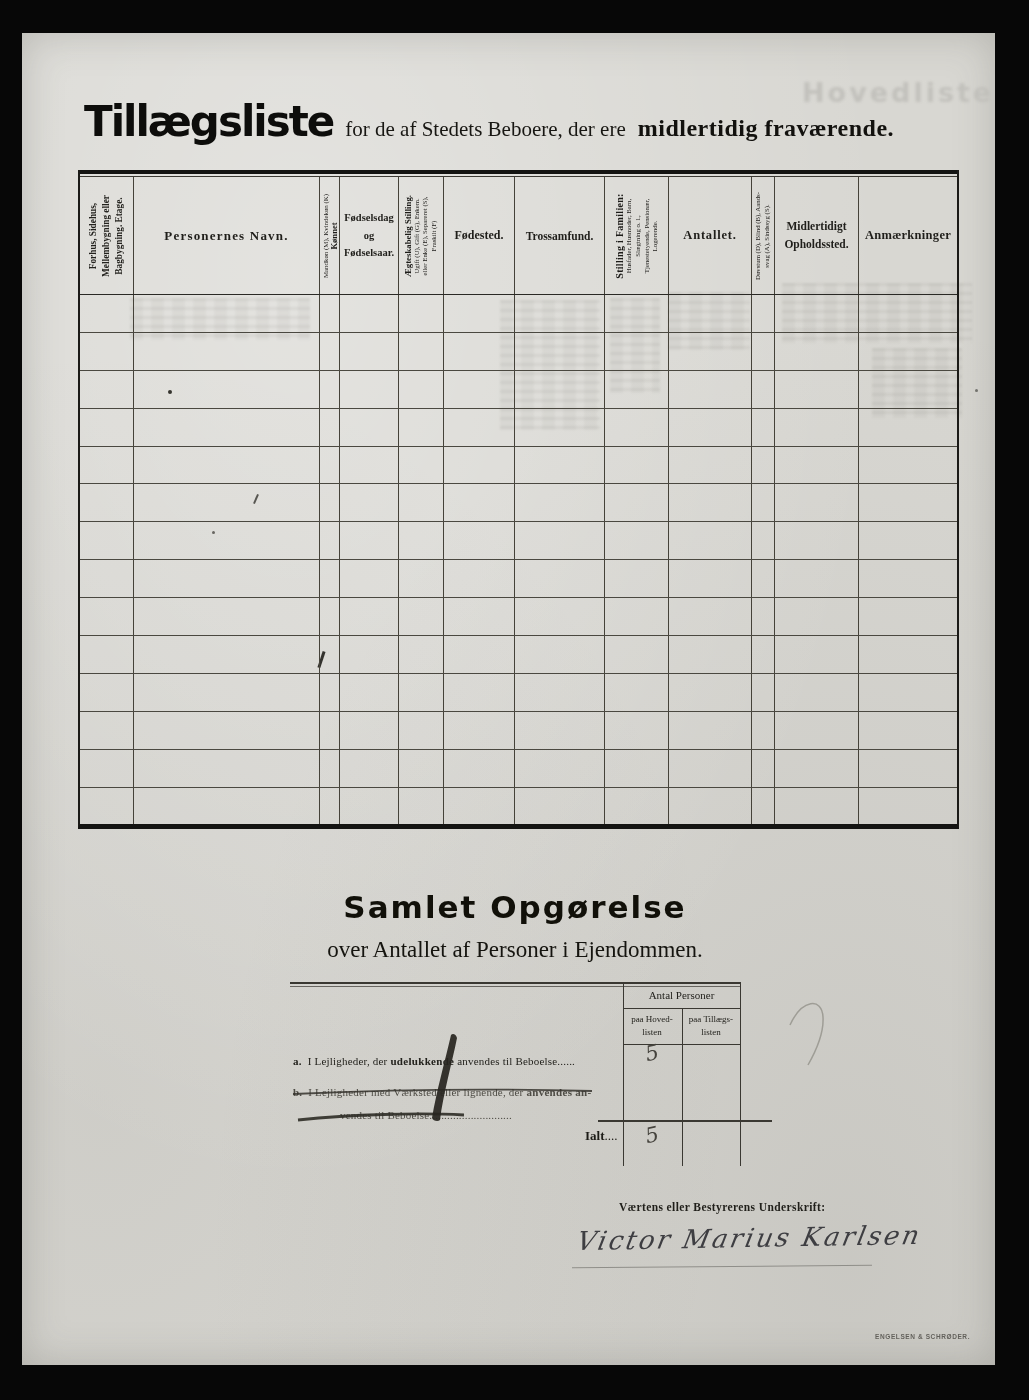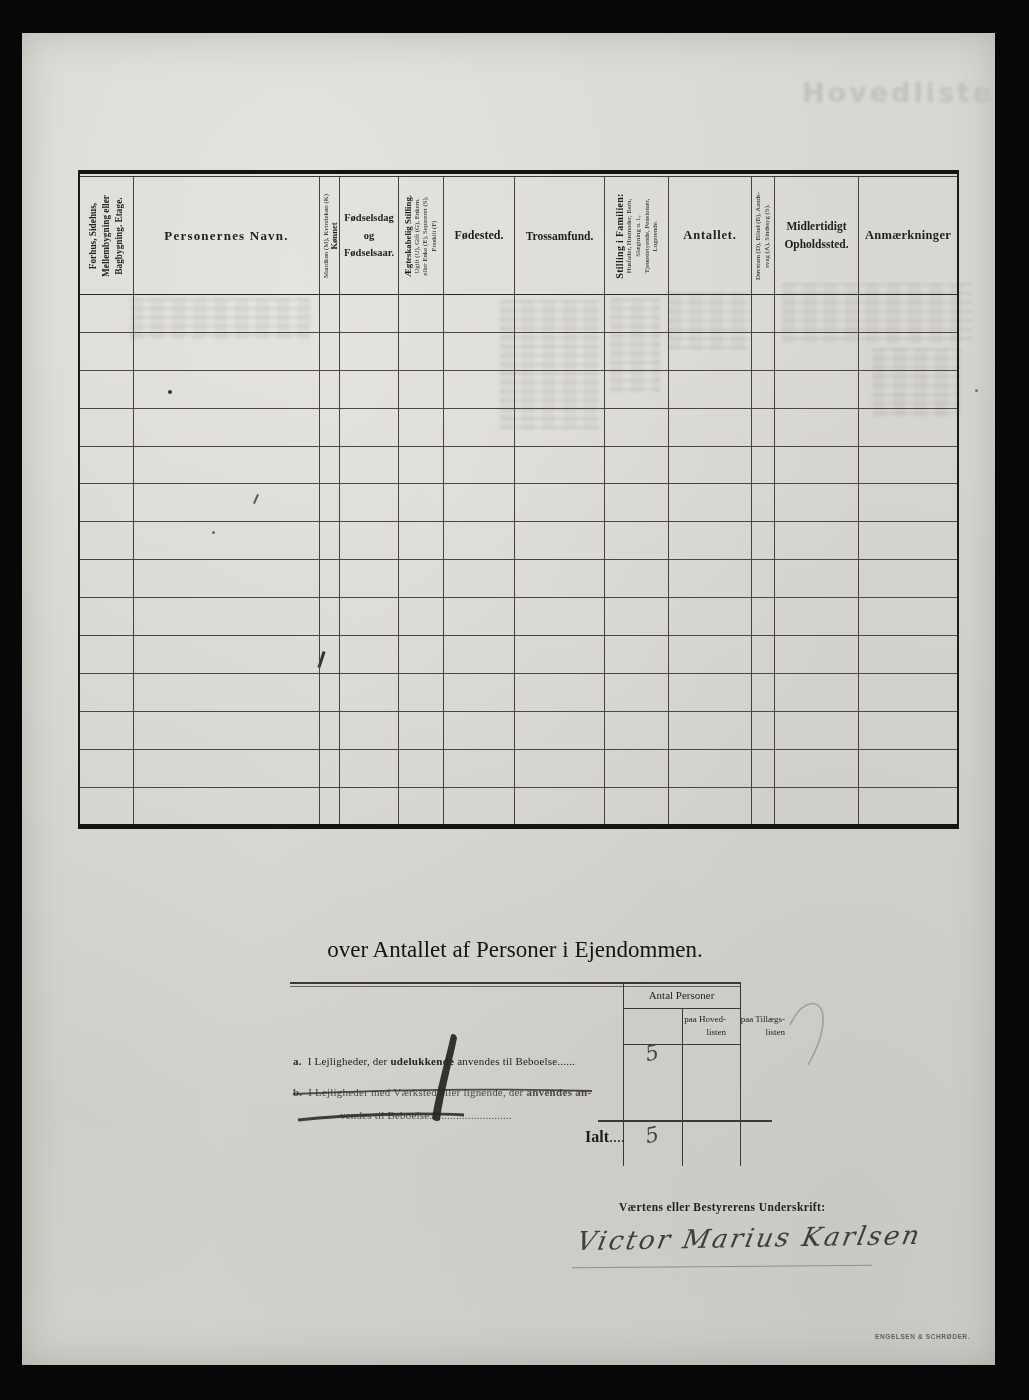--- a/index.html
+++ b/index.html
@@ -67,26 +67,26 @@
       repeating-linear-gradient(90deg, rgba(104,102,94,.10) 0 13px, transparent 13px 21px);
   }
   
   .speck{position:absolute;background:#34332e;}
   
   .sum-heading{position:absolute;left:268px;top:856px;width:450px;text-align:center;
     font-family:"DejaVu Sans",sans-serif;font-weight:bold;font-size:31px;letter-spacing:2px;color:#111009;}
   .sum-sub{position:absolute;left:268px;top:904px;width:450px;text-align:center;font-size:23px;color:#15140f;}
   .hline,.vline{position:absolute;background:#3a3832;}
   .sum-count-head{position:absolute;left:601px;top:956px;width:117px;text-align:center;font-size:11px;color:#24231e;}
-  .sum-colhead{position:absolute;top:980px;width:58px;text-align:right;font-size:9px;line-height:1.4;color:#24231e;margin-left:45px;}
+  .sum-colhead{position:absolute;top:980px;width:58px;text-align:center;font-size:9px;line-height:1.4;color:#24231e;}
   .sum-row{position:absolute;font-size:11px;letter-spacing:.2px;color:#23221d;white-space:nowrap;}
   .sum-row .pfx{font-weight:bold;margin-right:6px;}
   .sum-row b{letter-spacing:.3px;}
   .struck{color:#4e4c45;}
-  .ialt-label{position:absolute;left:563px;top:1095px;font-size:16px;font-weight:bold;color:#1d1c17;}
+  .ialt-label{position:absolute;left:563px;top:1095px;font-size:13px;font-weight:bold;color:#1d1c17;}
   .hand{position:absolute;width:40px;text-align:center;font-family:"DejaVu Serif",serif;font-style:italic;
     font-size:21px;color:#45433d;transform:rotate(-12deg);}
   .sig-label{position:absolute;left:597px;top:1168px;font-size:11.5px;font-weight:bold;letter-spacing:.4px;color:#201f1a;}
   .signature{position:absolute;left:556px;top:1190px;font-family:"DejaVu Serif",serif;font-style:italic;
     font-size:26px;letter-spacing:2.5px;color:#3e3e42;transform:skewX(-12deg) rotate(-1deg);white-space:nowrap;}
   .sig-underline{position:absolute;left:550px;top:1233px;width:300px;height:1px;background:#8f8e89;transform:rotate(-.5deg);}
   .printer-mark{position:absolute;left:853px;top:1300px;font-family:"Liberation Sans",sans-serif;
     font-size:6.5px;font-weight:bold;letter-spacing:.6px;color:#514f49;opacity:.85;}
   .overlay-svg{position:absolute;left:0;top:0;pointer-events:none;}
 </style>
@@ -102,20 +102,25 @@
   <div class="ghostlines" style="left:646px;top:259px;width:82px;height:58px;"></div>
   <div class="ghostlines" style="left:760px;top:250px;width:190px;height:60px;"></div>
   <div class="ghostlines" style="left:850px;top:315px;width:90px;height:70px;"></div>
 
   <div class="speck" style="left:146px;top:357px;width:4px;height:4px;border-radius:50%;"></div>
   <div class="speck" style="left:233px;top:461px;width:2px;height:10px;transform:rotate(24deg);opacity:.8;"></div>
   <div class="speck" style="left:190px;top:498px;width:3px;height:3px;border-radius:50%;opacity:.7;"></div>
   <div class="speck" style="left:298px;top:618px;width:2.5px;height:17px;transform:rotate(18deg);"></div>
   <div class="speck" style="left:953px;top:356px;width:3px;height:3px;border-radius:50%;opacity:.6;"></div>
 
+  <div class="title-block">
+    <span class="title-main">Tillægsliste</span>
+    <span class="title-mid">for de af Stedets Beboere, der ere</span>
+    <span class="title-emph">midlertidig fraværende.</span>
+  </div>
 
   <div class="census-table">
     <div class="rule-thick"></div>
     <div class="rule-gap"></div>
     <div class="rule-thin"></div>
 
     <div class="thead grid-cols">
       <div class="hcell">
         <div class="rot c1">
           <span>Forhus, Sidehus,</span>
@@ -375,20 +380,21 @@
           <div class="bcell"></div>
           <div class="bcell"></div>
           <div class="bcell"></div>
           <div class="bcell"></div>
           <div class="bcell"></div>
           <div class="bcell"></div>
         </div>
       </div>
   </div>
 
+  <div class="sum-heading">Samlet Opgørelse</div>
   <div class="sum-sub">over Antallet af Personer i Ejendommen.</div>
 
   <div class="hline" style="left:268px;top:949px;width:450px;height:2px;"></div>
   <div class="hline" style="left:268px;top:953px;width:450px;height:1px;opacity:.7;"></div>
 
   <div class="sum-count-head">Antal Personer</div>
   <div class="hline" style="left:601px;top:975px;width:117px;height:1px;"></div>
   <div class="sum-colhead" style="left:601px;">
     <span>paa Hoved-</span><br>
     <span>listen</span>

